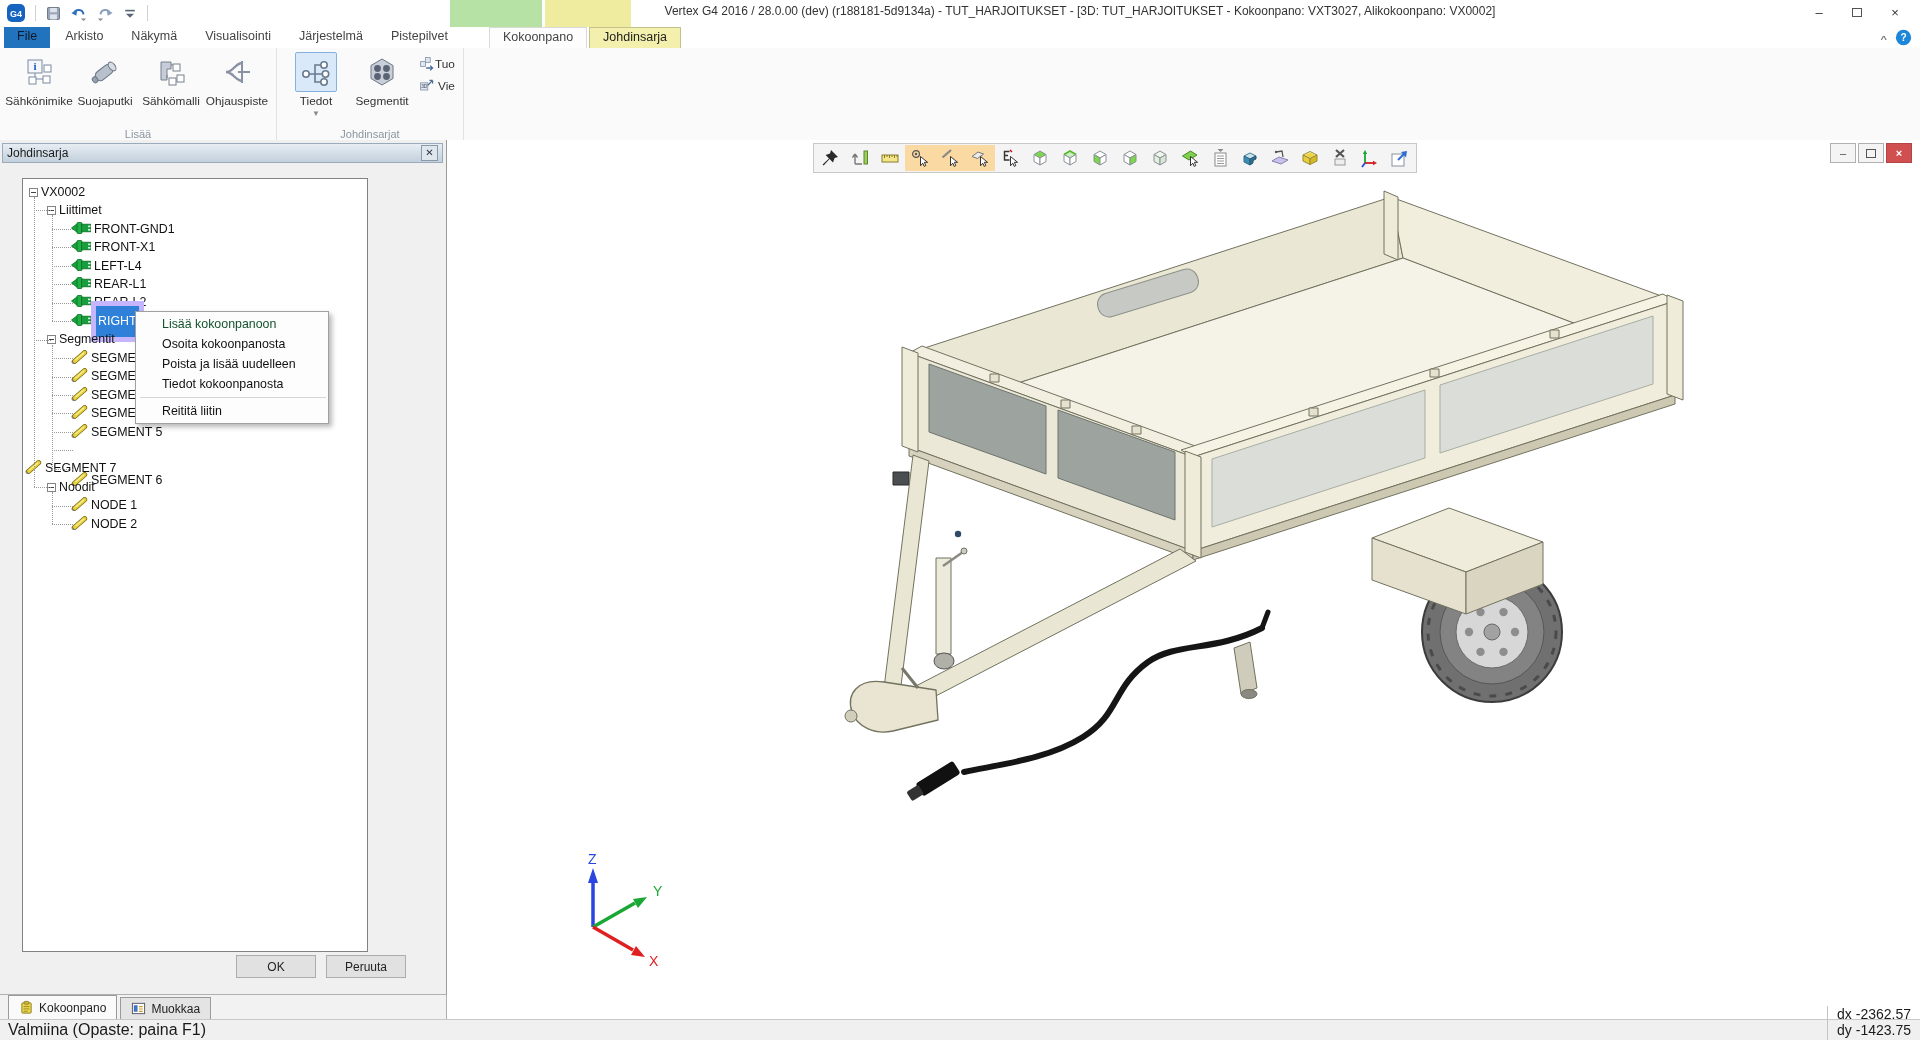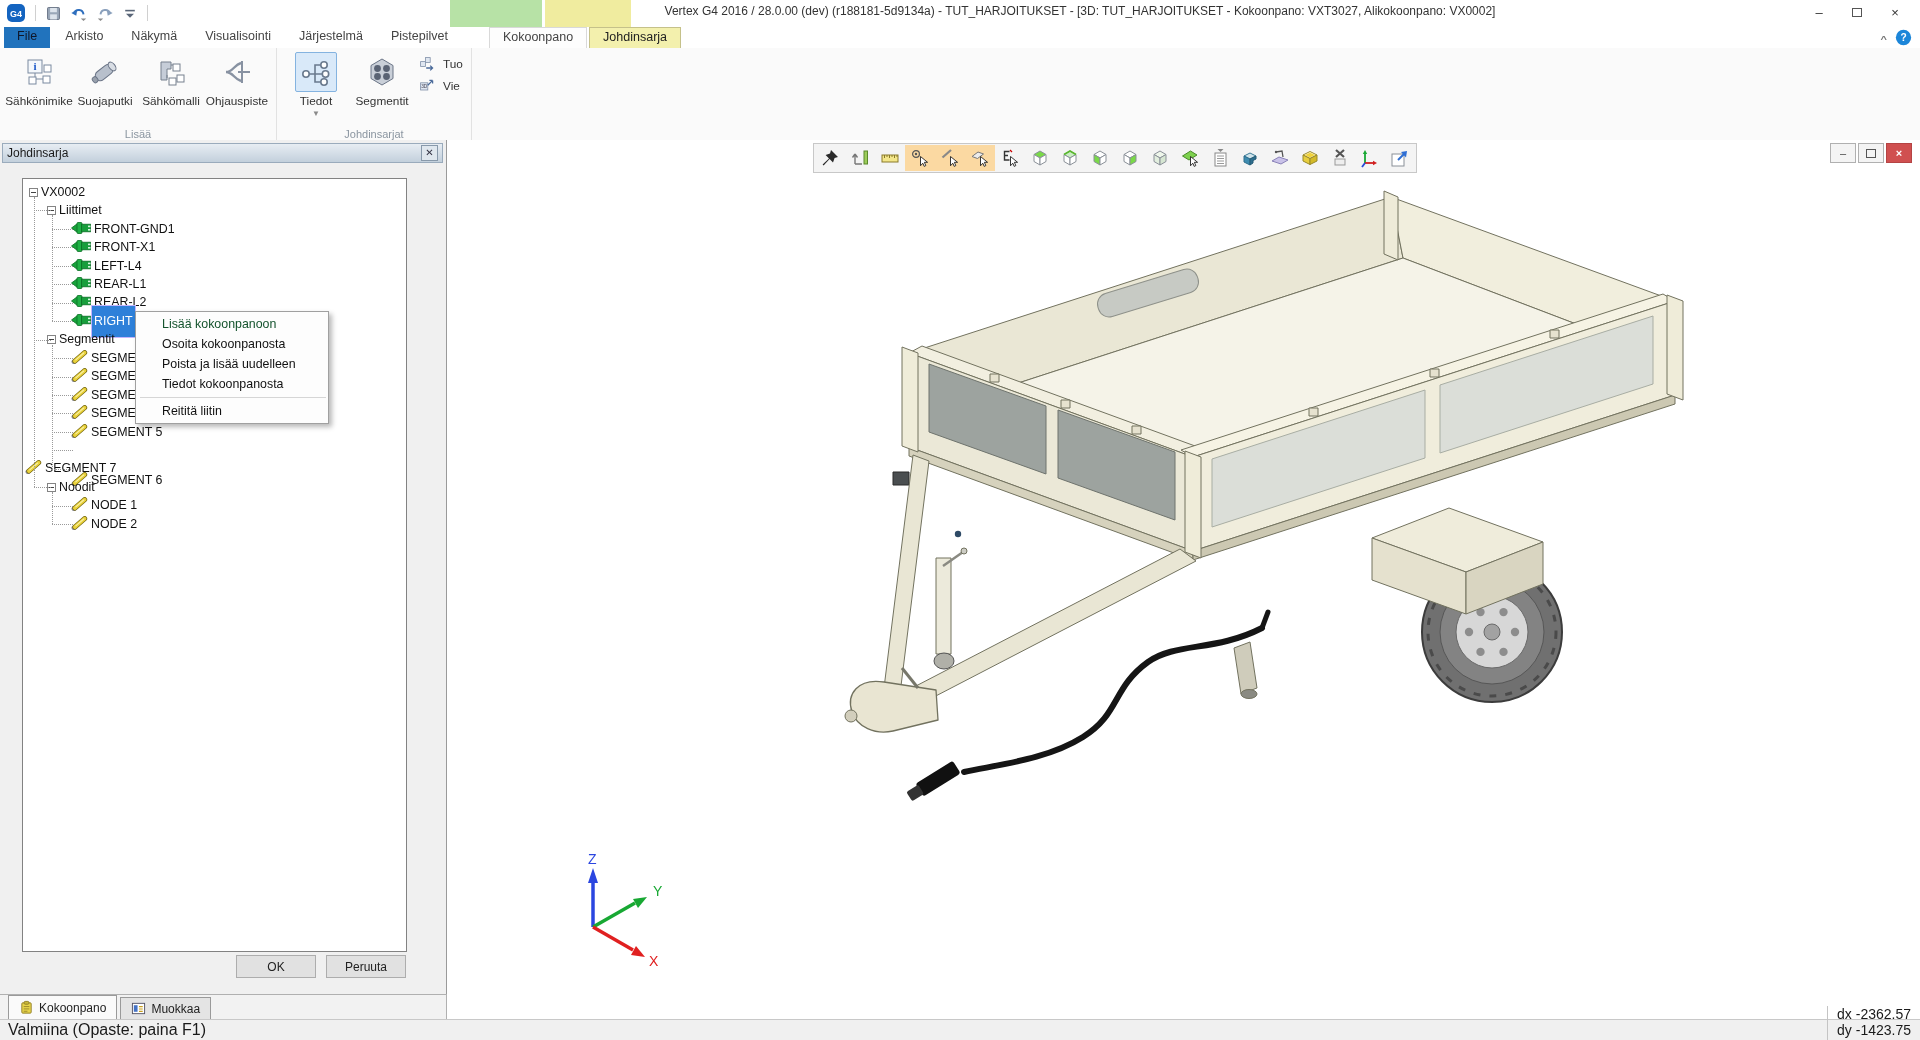--- a/index.html
+++ b/index.html
@@ -31,33 +31,33 @@
   #ribbon{position:absolute;left:0;top:48px;width:1920px;height:92px;background:#fafafa;border-bottom:1px solid #d8d8d8;display:flex;}
   .ribbon-group{position:relative;height:92px;border-right:1px solid #e2e2e2;padding:2px 6px 0 6px;}
   .rg-buttons{display:flex;align-items:flex-start;height:72px;}
   .rb-large{width:66px;display:flex;flex-direction:column;align-items:center;padding-top:2px;}
   .rb-large .icon-box{width:40px;height:38px;display:flex;align-items:center;justify-content:center;border:1px solid transparent;border-radius:2px;}
   .rb-large .icon-box.hl{background:#d9e9f9;border-color:#84b3e0;}
   .rb-label{font-size:11.8px;color:#333;margin-top:2px;white-space:nowrap;}
   .rb-caret{font-size:8px;color:#8a8a8a;margin-top:1px;}
   .rg-label{position:absolute;left:0;right:0;bottom:2px;text-align:center;font-size:11px;color:#8a95a0;}
   .rb-small-col{display:flex;flex-direction:column;gap:6px;margin:6px 2px 0 4px;}
-  .rb-small{display:flex;align-items:center;gap:8px;font-size:11.8px;color:#333;}
+  .rb-small{display:flex;align-items:center;gap:0;font-size:11.8px;color:#333;justify-content:space-between;}
   
   #workspace{position:absolute;left:0;top:140px;width:1920px;height:879px;}
   #left-col{position:absolute;left:0;top:0;width:447px;height:879px;background:#f0f0f0;border-right:1px solid #9a9a9a;box-sizing:border-box;}
   #panel-header{position:absolute;left:2px;top:3px;width:441px;height:20px;
      background:linear-gradient(#e7edf3,#c3d0dc);border:1px solid #9aabbc;box-sizing:border-box;
      display:flex;align-items:center;justify-content:space-between;padding:0 4px;font-size:12px;color:#1a1a1a;}
   #panel-close{width:15px;height:14px;border:1px solid #8899aa;background:#dfe7ee;display:flex;align-items:center;justify-content:center;
      font-size:10px;color:#334;line-height:1;}
-  #tree-box{position:absolute;left:22px;top:38px;width:385px;height:774px;background:#fff;border:1px solid #828282;box-sizing:border-box;overflow:hidden;}
+  #tree-box{position:absolute;left:22px;top:38px;width:346px;height:774px;background:#fff;border:1px solid #828282;box-sizing:border-box;overflow:hidden;}
   .tree-row{position:absolute;left:0;height:18.45px;display:flex;align-items:center;white-space:nowrap;}
   .tree-label{padding:0 3px;font-size:12.4px;color:#111;line-height:15px;}
-  .tree-label.selected{background:#2e80d9;color:#fff;border:1px solid #c4b5fd;padding:8px 2px;}
+  .tree-label.selected{background:#2e80d9;color:#fff;border:5px solid #c4b5fd;padding:8px 2px;}
   .expand-box{width:9px;height:9px;box-sizing:border-box;border:1px solid #848484;background:#fff;position:relative;flex:none;}
   .expand-box::after{content:"";position:absolute;left:1px;right:1px;top:3px;height:1px;background:#444;}
   .tree-icon{flex:none;margin-left:2px;}
   .tree-guide{position:absolute;width:0;border-left:1px dotted #9a9a9a;}
   .tree-stub{position:absolute;height:0;border-top:1px dotted #9a9a9a;}
   #panel-buttons{position:absolute;left:0;top:815px;width:447px;height:24px;}
   .panel-btn{position:absolute;top:0;width:80px;height:23px;background:#e1e1e1;border:1px solid #adadad;
      font-size:12px;color:#222;display:flex;align-items:center;justify-content:center;box-sizing:border-box;}
   #btn-ok{left:236px;}#btn-cancel{left:326px;}
   

